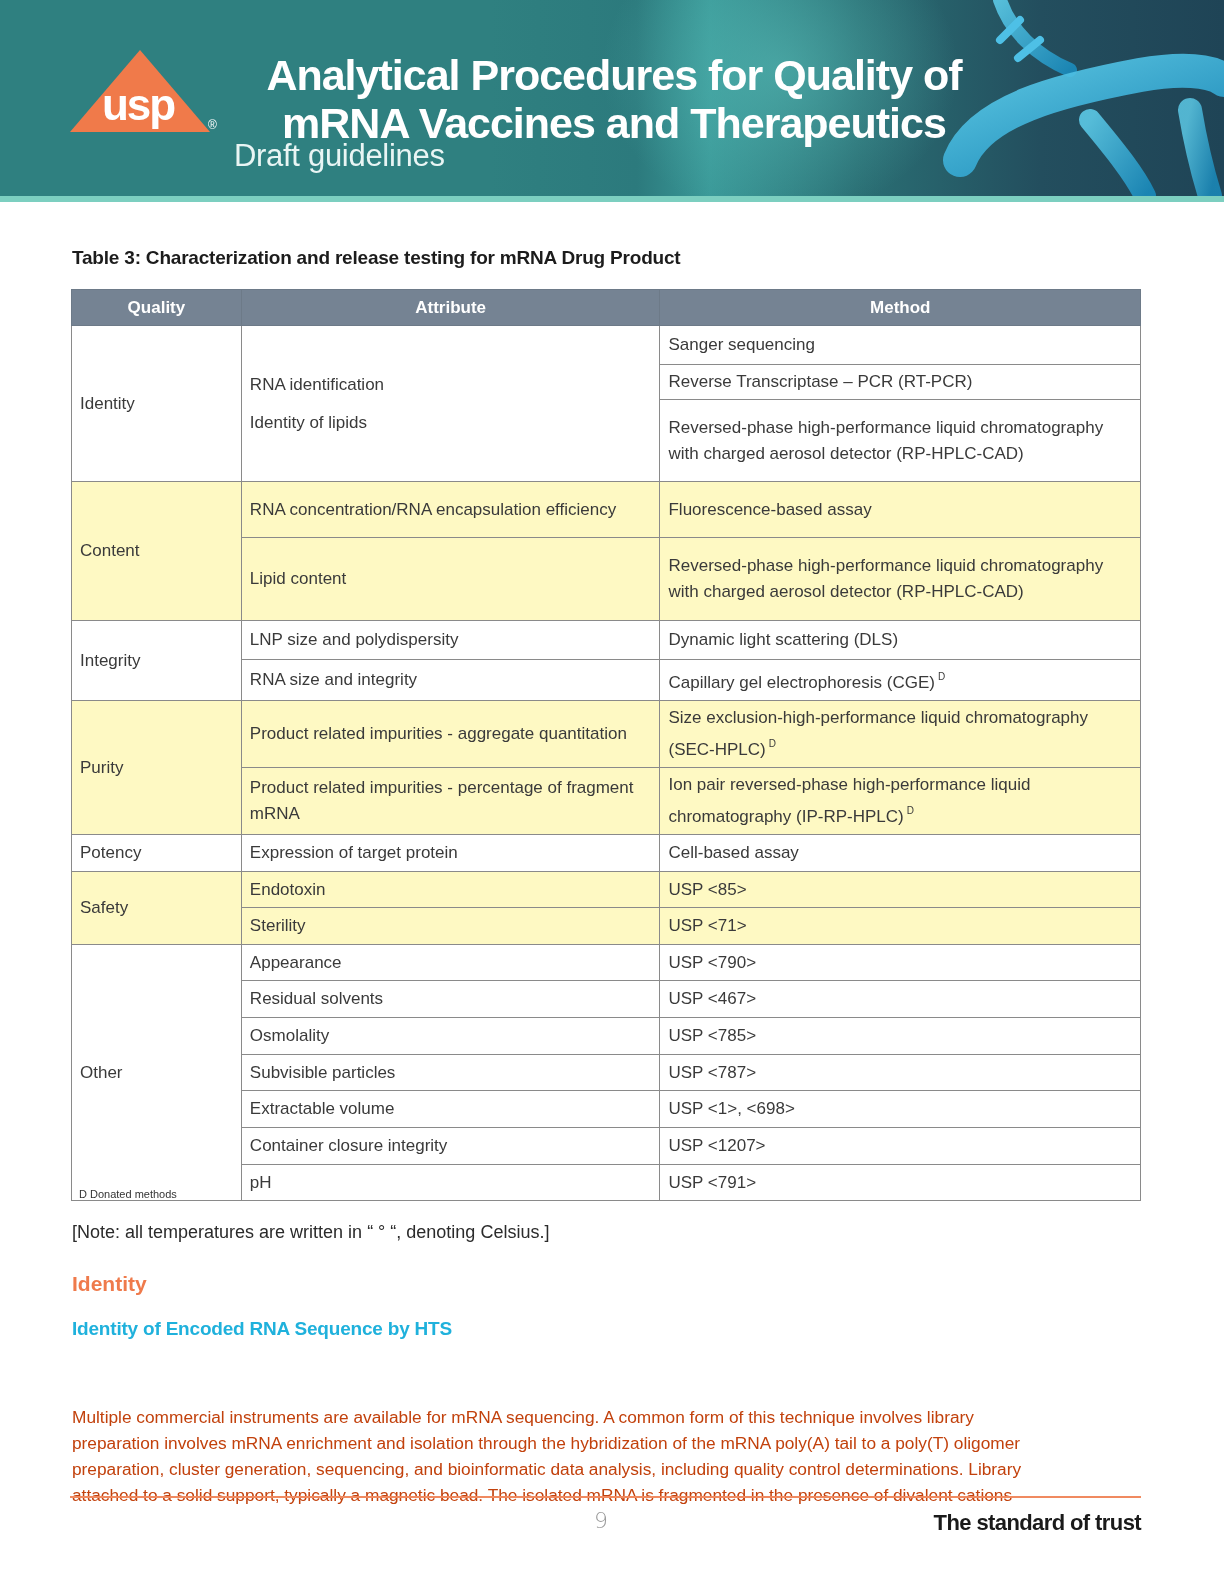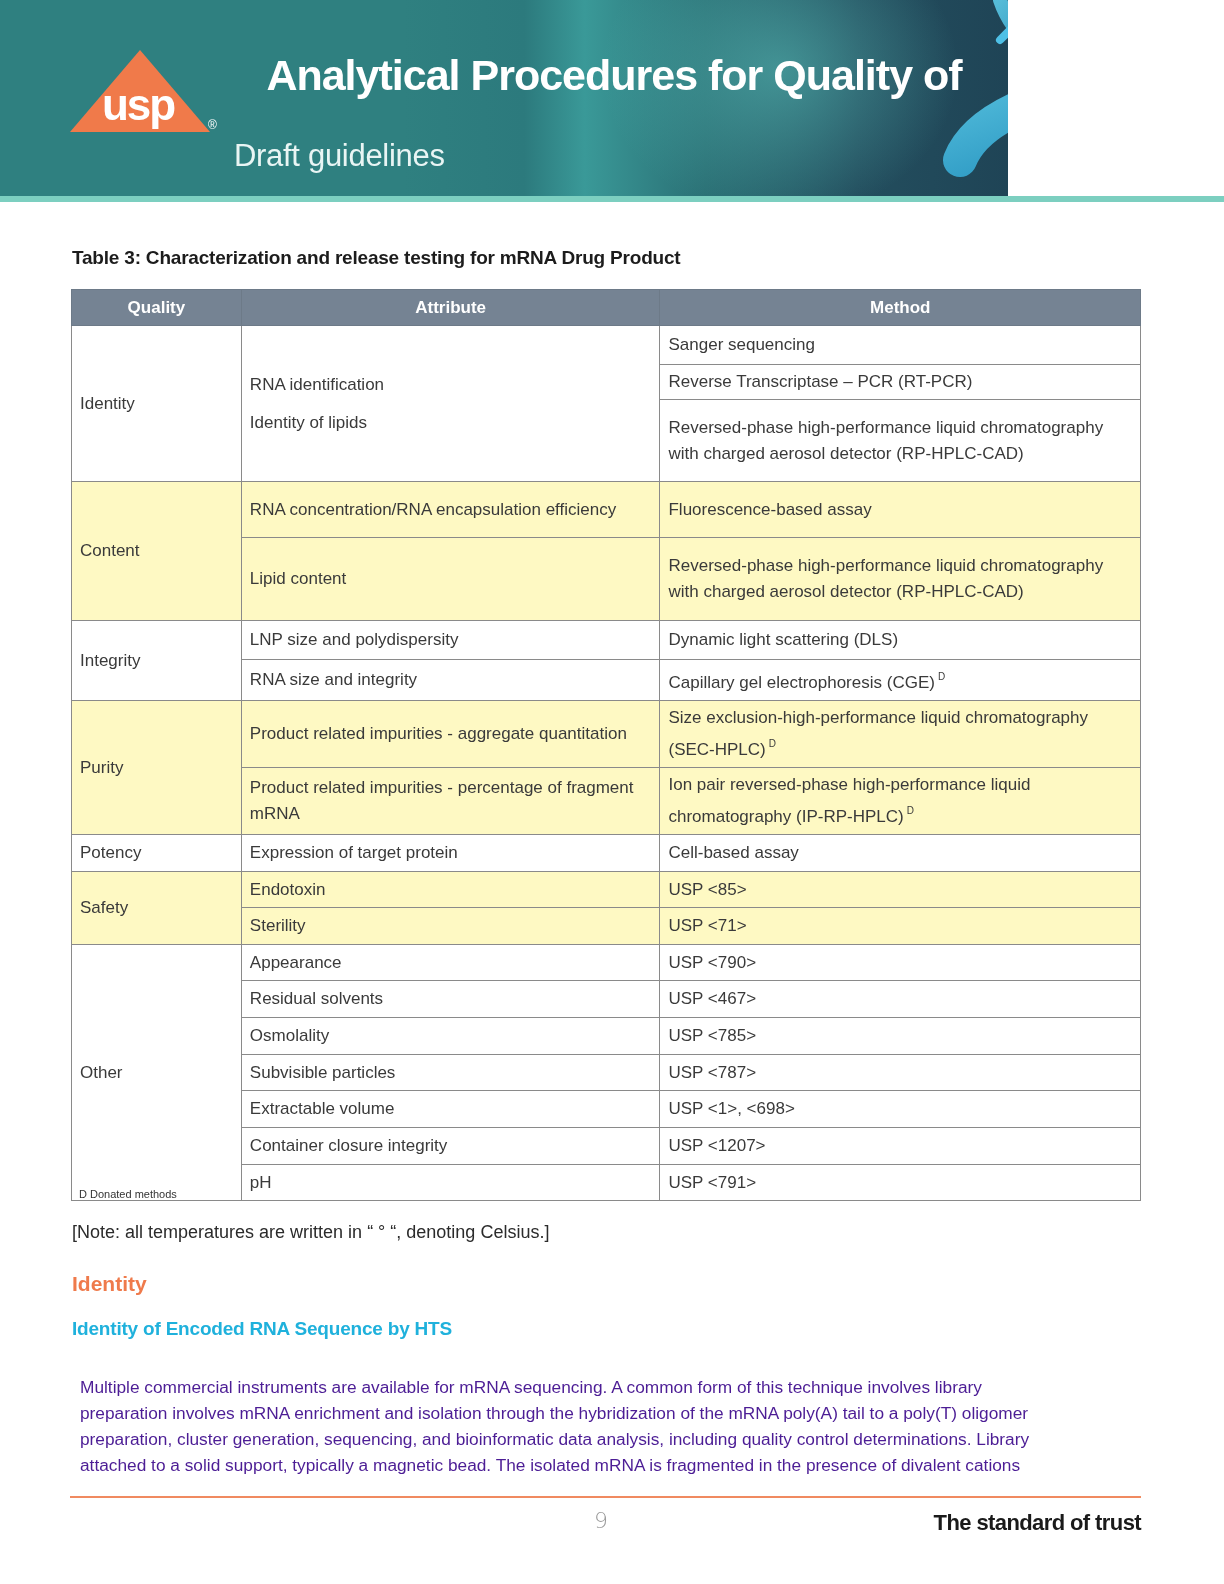--- a/index.html
+++ b/index.html
@@ -1,21 +1,21 @@
 <!DOCTYPE html>
 <html><head>
 <meta charset="utf-8">
 <style>
   * { box-sizing: border-box; margin: 0; padding: 0; }
   html, body { width: 1224px; height: 1584px; background: #ffffff; overflow: hidden; }
   body { position: relative; font-family: "Liberation Sans", sans-serif; color: #2b2b2b; }
 
   
   .banner {
-    position: absolute; left: 0; top: 0; width: 1008px; height: 196px;
+    position: absolute; left: 0; top: 0; width: 1224px; height: 196px;
     background: linear-gradient(90deg, #2f8080 0%, #2f8080 40%, #2c7a7d 52%, #3a9998 58%, #2a6f74 70%, #234e5e 85%, #1f4456 100%);
     overflow: hidden;
     padding-left: 12px;
   }
   .banner-glow {
     position: absolute; left: 600px; top: -80px; width: 360px; height: 300px;
     background: radial-gradient(ellipse at center, rgba(90,190,185,0.55) 0%, rgba(90,190,185,0) 70%);
   }
   .banner-strip { position: absolute; left: 0; top: 196px; width: 1224px; height: 6px; background: #7ccfc0; }
   .logo { position: absolute; left: 70px; top: 50px; width: 140px; height: 84px; }
@@ -55,22 +55,22 @@
   .grp-shade td { background: #fef9c3; }
   .grp-white td { background: #ffffff; }
   .attr-stack span { display: block; line-height: 38px; }
   sup.donated { font-size: 10px; vertical-align: 8px; margin-left: 3px; }
 
   .footnote { position: absolute; left: 79px; top: 1188px; font-size: 11px; color: #333; }
   .note { position: absolute; left: 72px; top: 1222px; font-size: 18px; color: #2b2b2b; }
   .h-identity { position: absolute; left: 72px; top: 1272px; font-size: 21px; font-weight: 700; color: #ef7a4b; }
   .h-sub { position: absolute; left: 72px; top: 1318px; font-size: 19px; font-weight: 700; color: #1fb1dc; letter-spacing: -0.2px; }
   .body-text {
-    position: absolute; left: 72px; top: 1374px; width: 1080px;
-    font-size: 17.3px; line-height: 26px; color: #4c1d95; margin-left: 8px;
+    position: absolute; left: 72px; top: 1404px; width: 1080px;
+    font-size: 17.3px; line-height: 26px; color: #c2410c;
   }
   .body-text span { display: block; white-space: nowrap; }
 
   
   .footer-rule { position: absolute; left: 70px; top: 1496px; width: 1071px; height: 2px; background: #f08a60; }
   .footer-left { position: absolute; left: 70px; top: 1596px; font-size: 22px; font-weight: 700; color: #2a2a2a; letter-spacing: -0.5px; }
   .footer-page { position: absolute; left: 594px; top: 1508px; font-size: 22px; font-weight: 300; color: #9a9a9a; font-family: "DejaVu Sans", sans-serif; }
   .footer-right { position: absolute; right: 83px; top: 1510px; font-size: 22px; font-weight: 700; color: #1a1a1a; letter-spacing: -0.6px; margin-left: 28px; }
 </style>
 </head>
@@ -80,20 +80,21 @@
   <div class="banner-glow"></div>
   <div class="logo">
     <svg viewBox="0 0 140 84">
       <polygon points="70,0 140,82 0,82" fill="#f07a4a"></polygon>
       <text x="68" y="70" text-anchor="middle" font-family="Liberation Sans, sans-serif" font-weight="700" font-size="44" fill="#ffffff" letter-spacing="-2">usp</text>
     </svg>
   </div>
   <span class="logo-reg">®</span>
   <div class="title">
     <div>Analytical Procedures for Quality of</div>
+    <div>mRNA Vaccines and Therapeutics</div>
   </div>
   <div class="subtitle">Draft guidelines</div>
 
   <svg class="dna" viewBox="0 0 284 196">
     <defs>
       <linearGradient id="dnag" x1="0" y1="0" x2="1" y2="1">
         <stop offset="0" stop-color="#5fd0ee"></stop>
         <stop offset="1" stop-color="#1a8fc2"></stop>
       </linearGradient>
     </defs>

